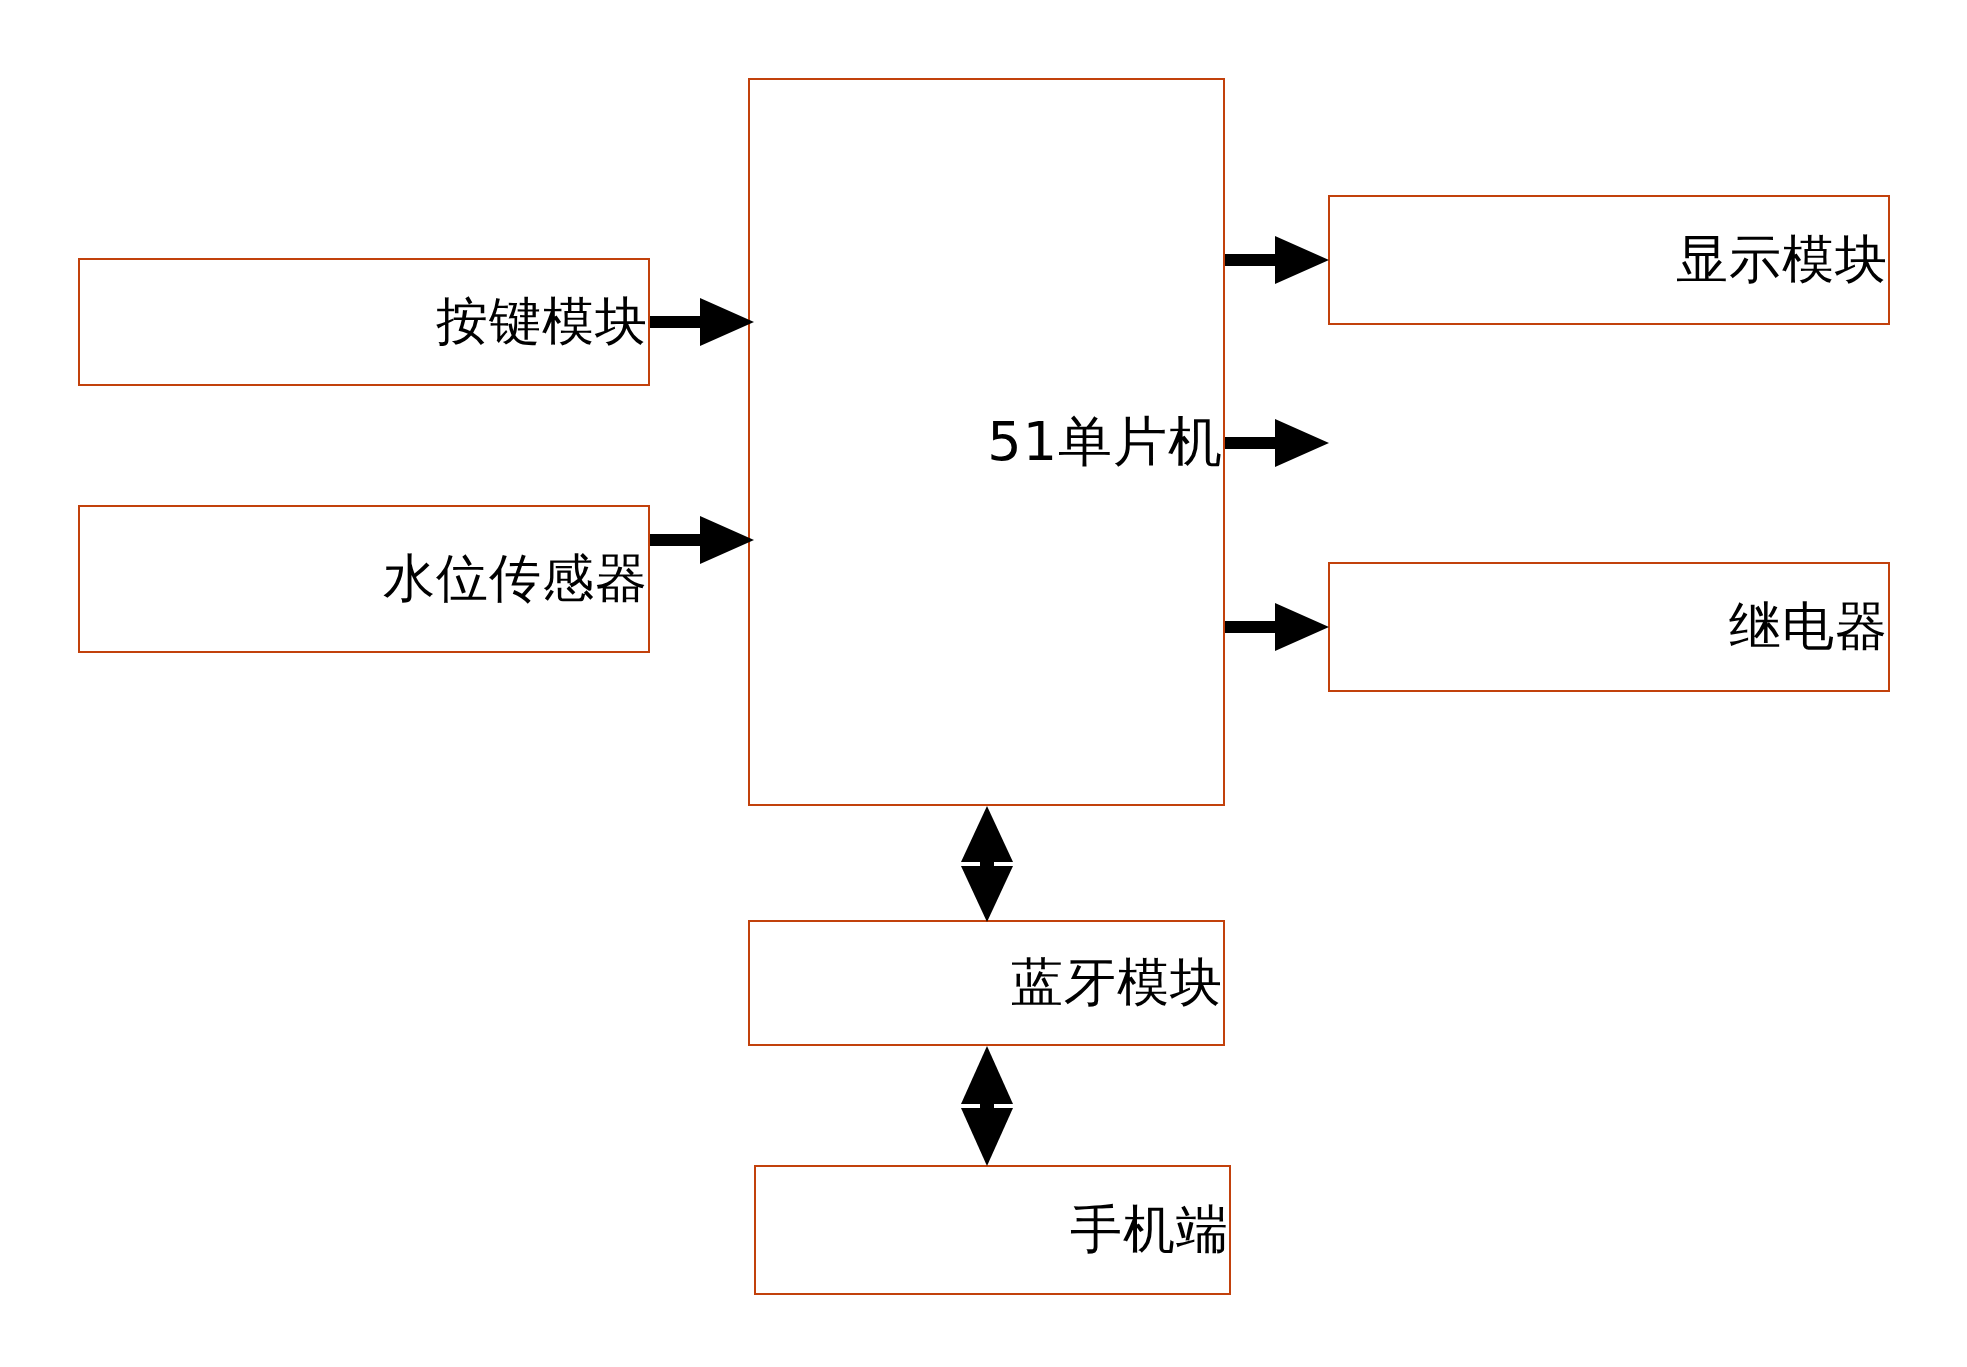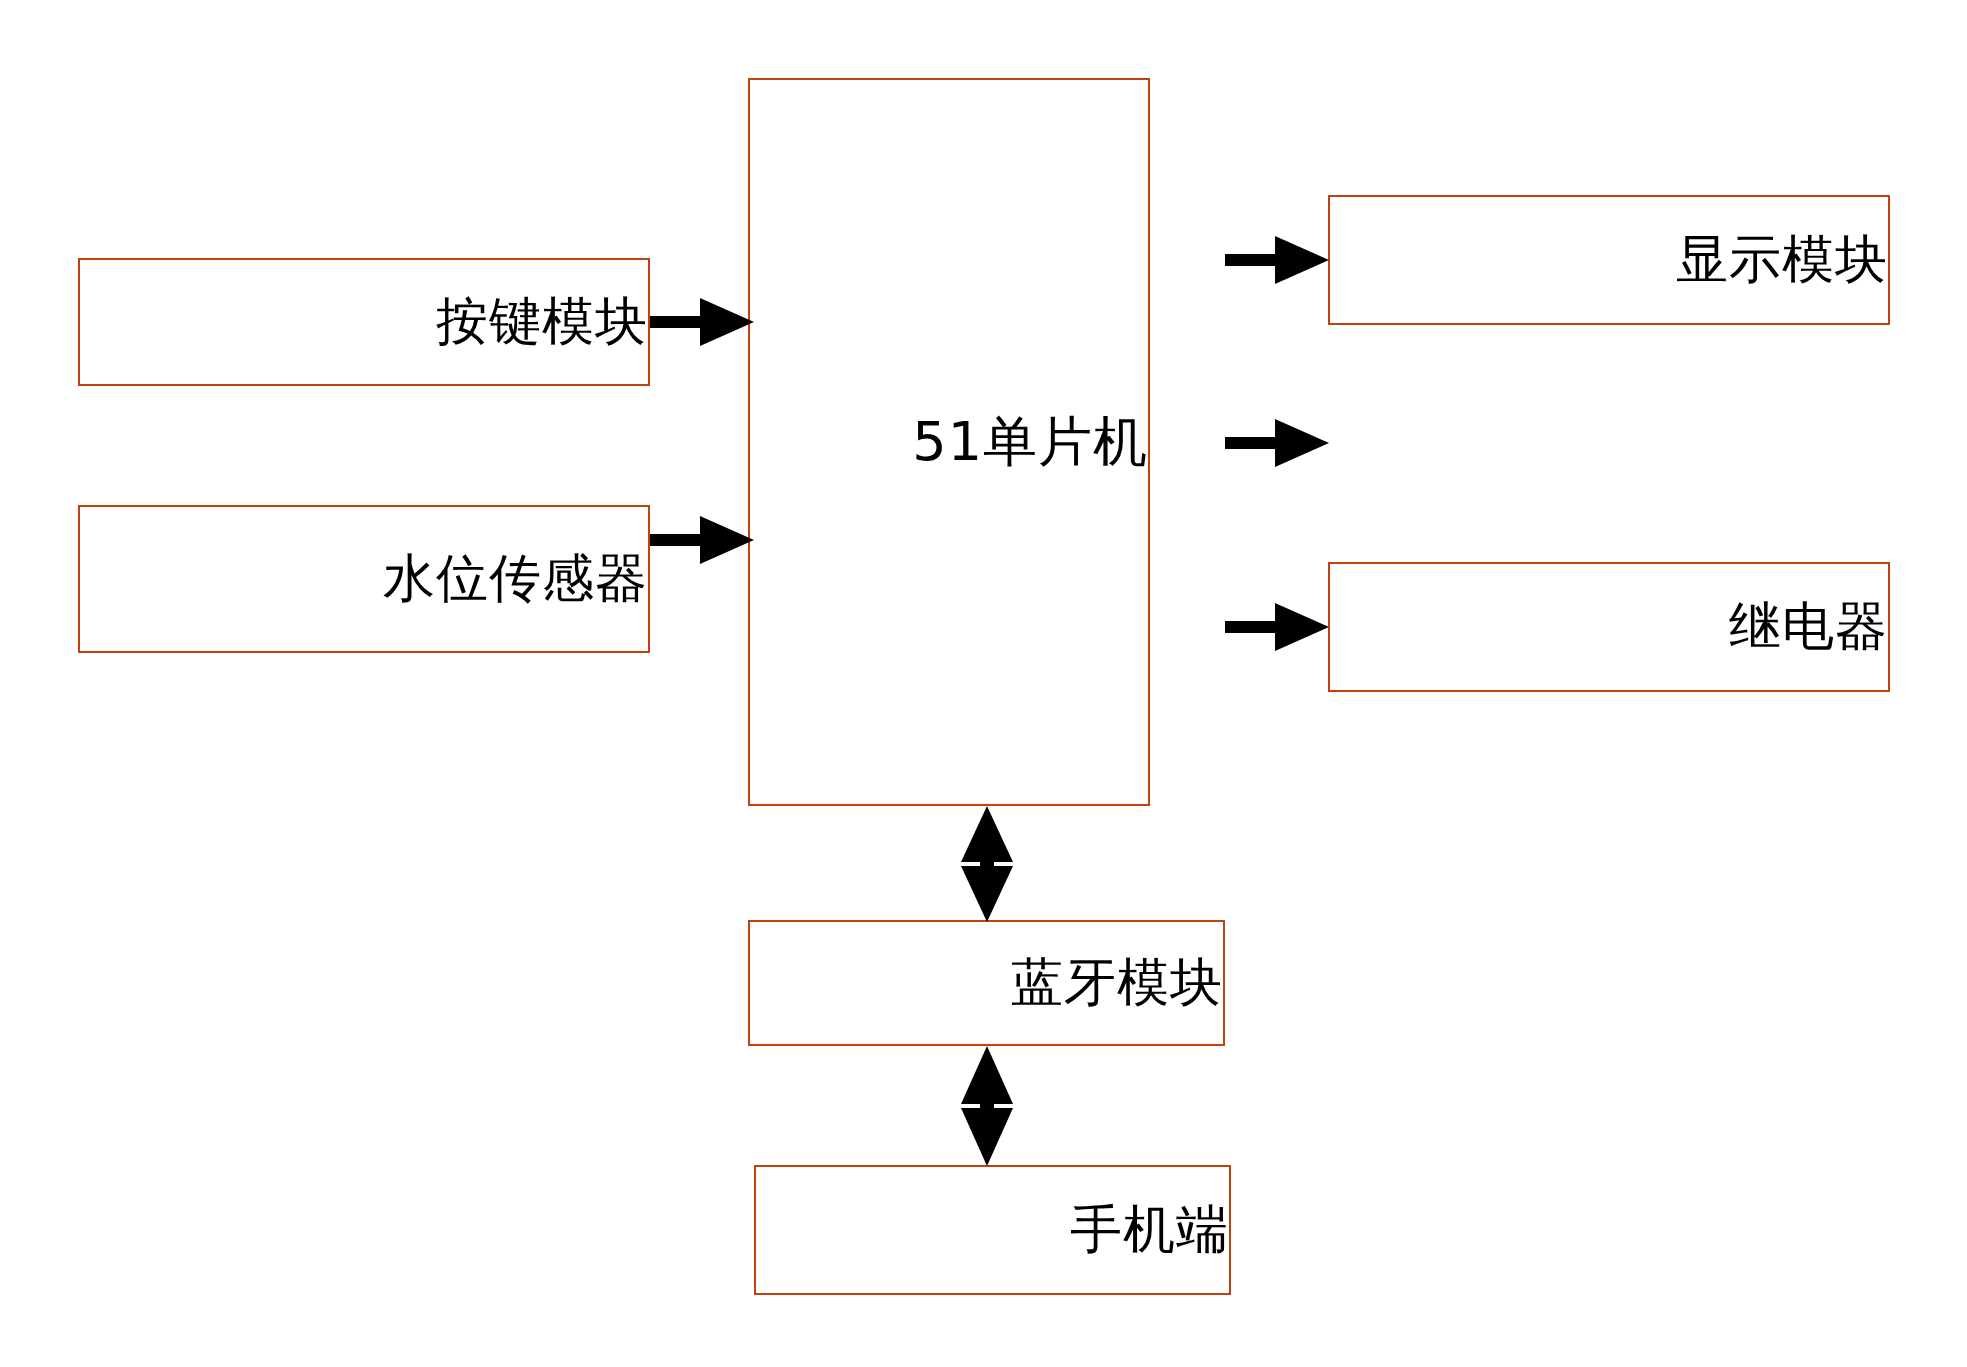--- a/index.html
+++ b/index.html
@@ -53,21 +53,21 @@
 <div id="canvas">
 
   <div class="node" id="key_module" style="left:78px; top:258px; width:572px; height:128px;">
     <span class="node-label">按键模块</span>
   </div>
 
   <div class="node" id="water_sensor" style="left:78px; top:505px; width:572px; height:148px;">
     <span class="node-label">水位传感器</span>
   </div>
 
-  <div class="node" id="mcu" style="left:748px; top:78px; width:402px; height:728px;">
+  <div class="node" id="mcu" style="left:748px; top:78px; width:477px; height:728px;">
     <span class="node-label">51单片机</span>
   </div>
 
   <div class="node" id="display_module" style="left:1328px; top:195px; width:562px; height:130px;">
     <span class="node-label">显示模块</span>
   </div>
 
 
   <div class="node" id="bluetooth" style="left:748px; top:920px; width:477px; height:126px;">
     <span class="node-label">蓝牙模块</span>

